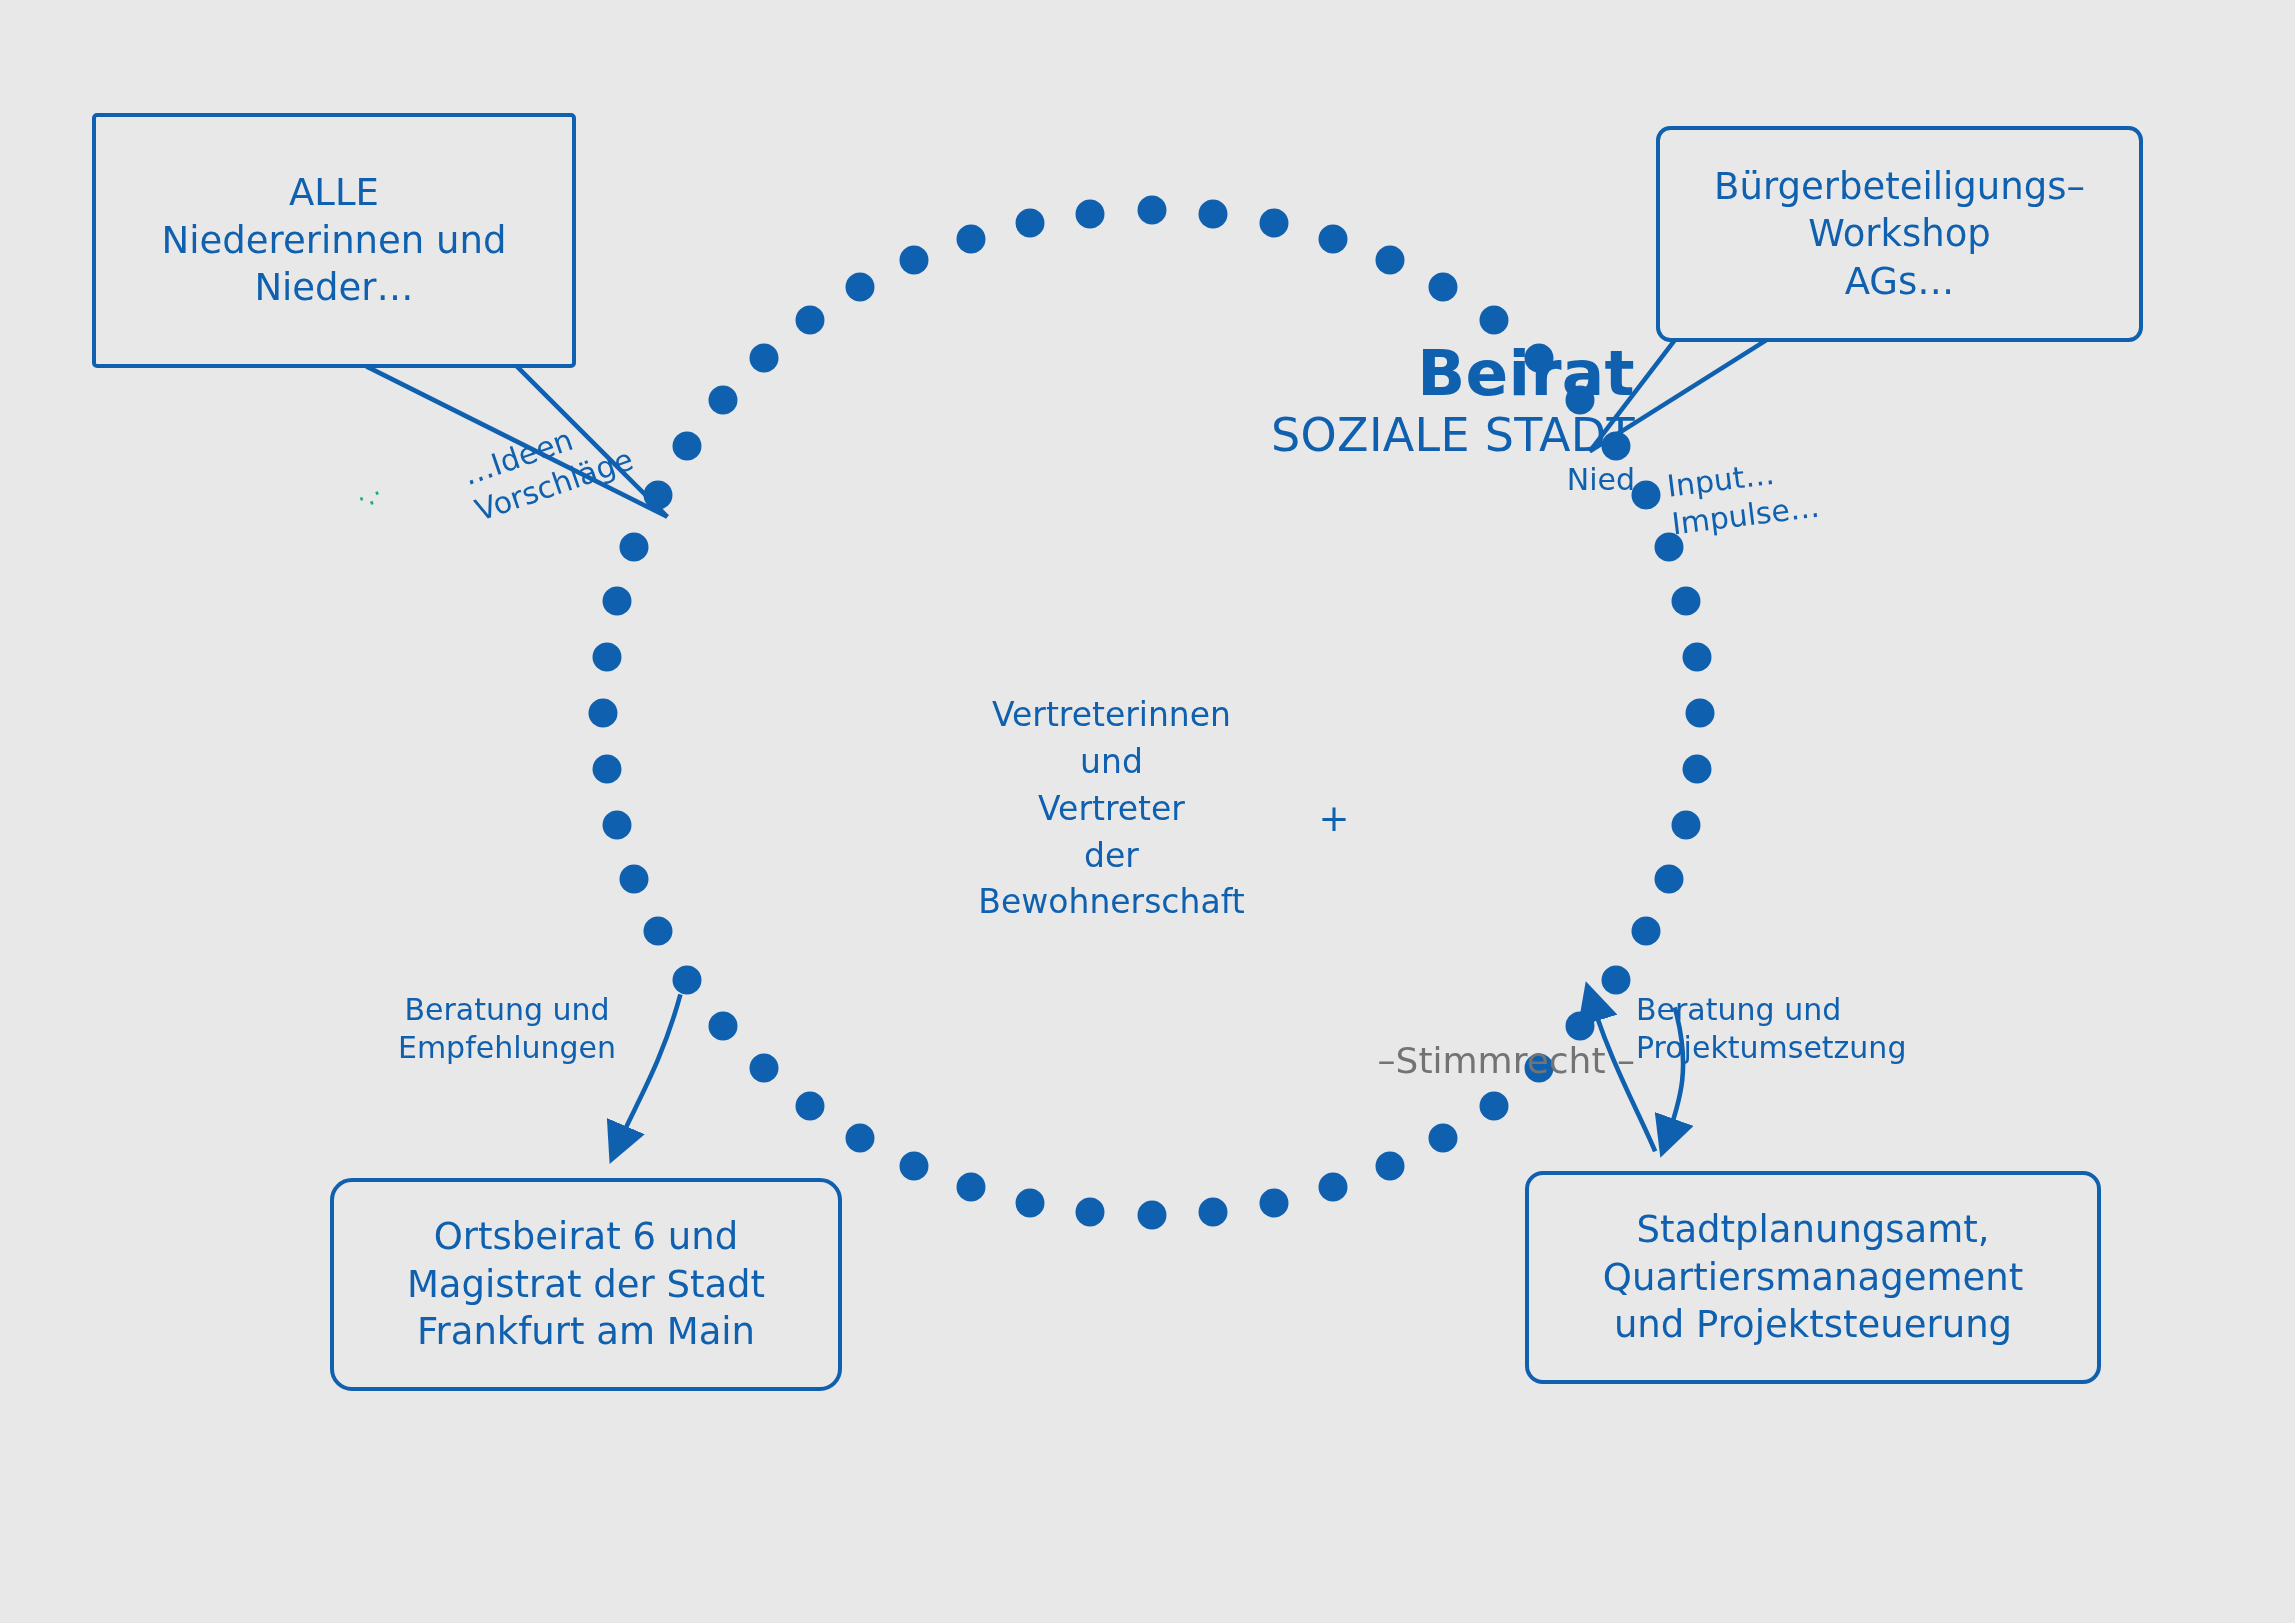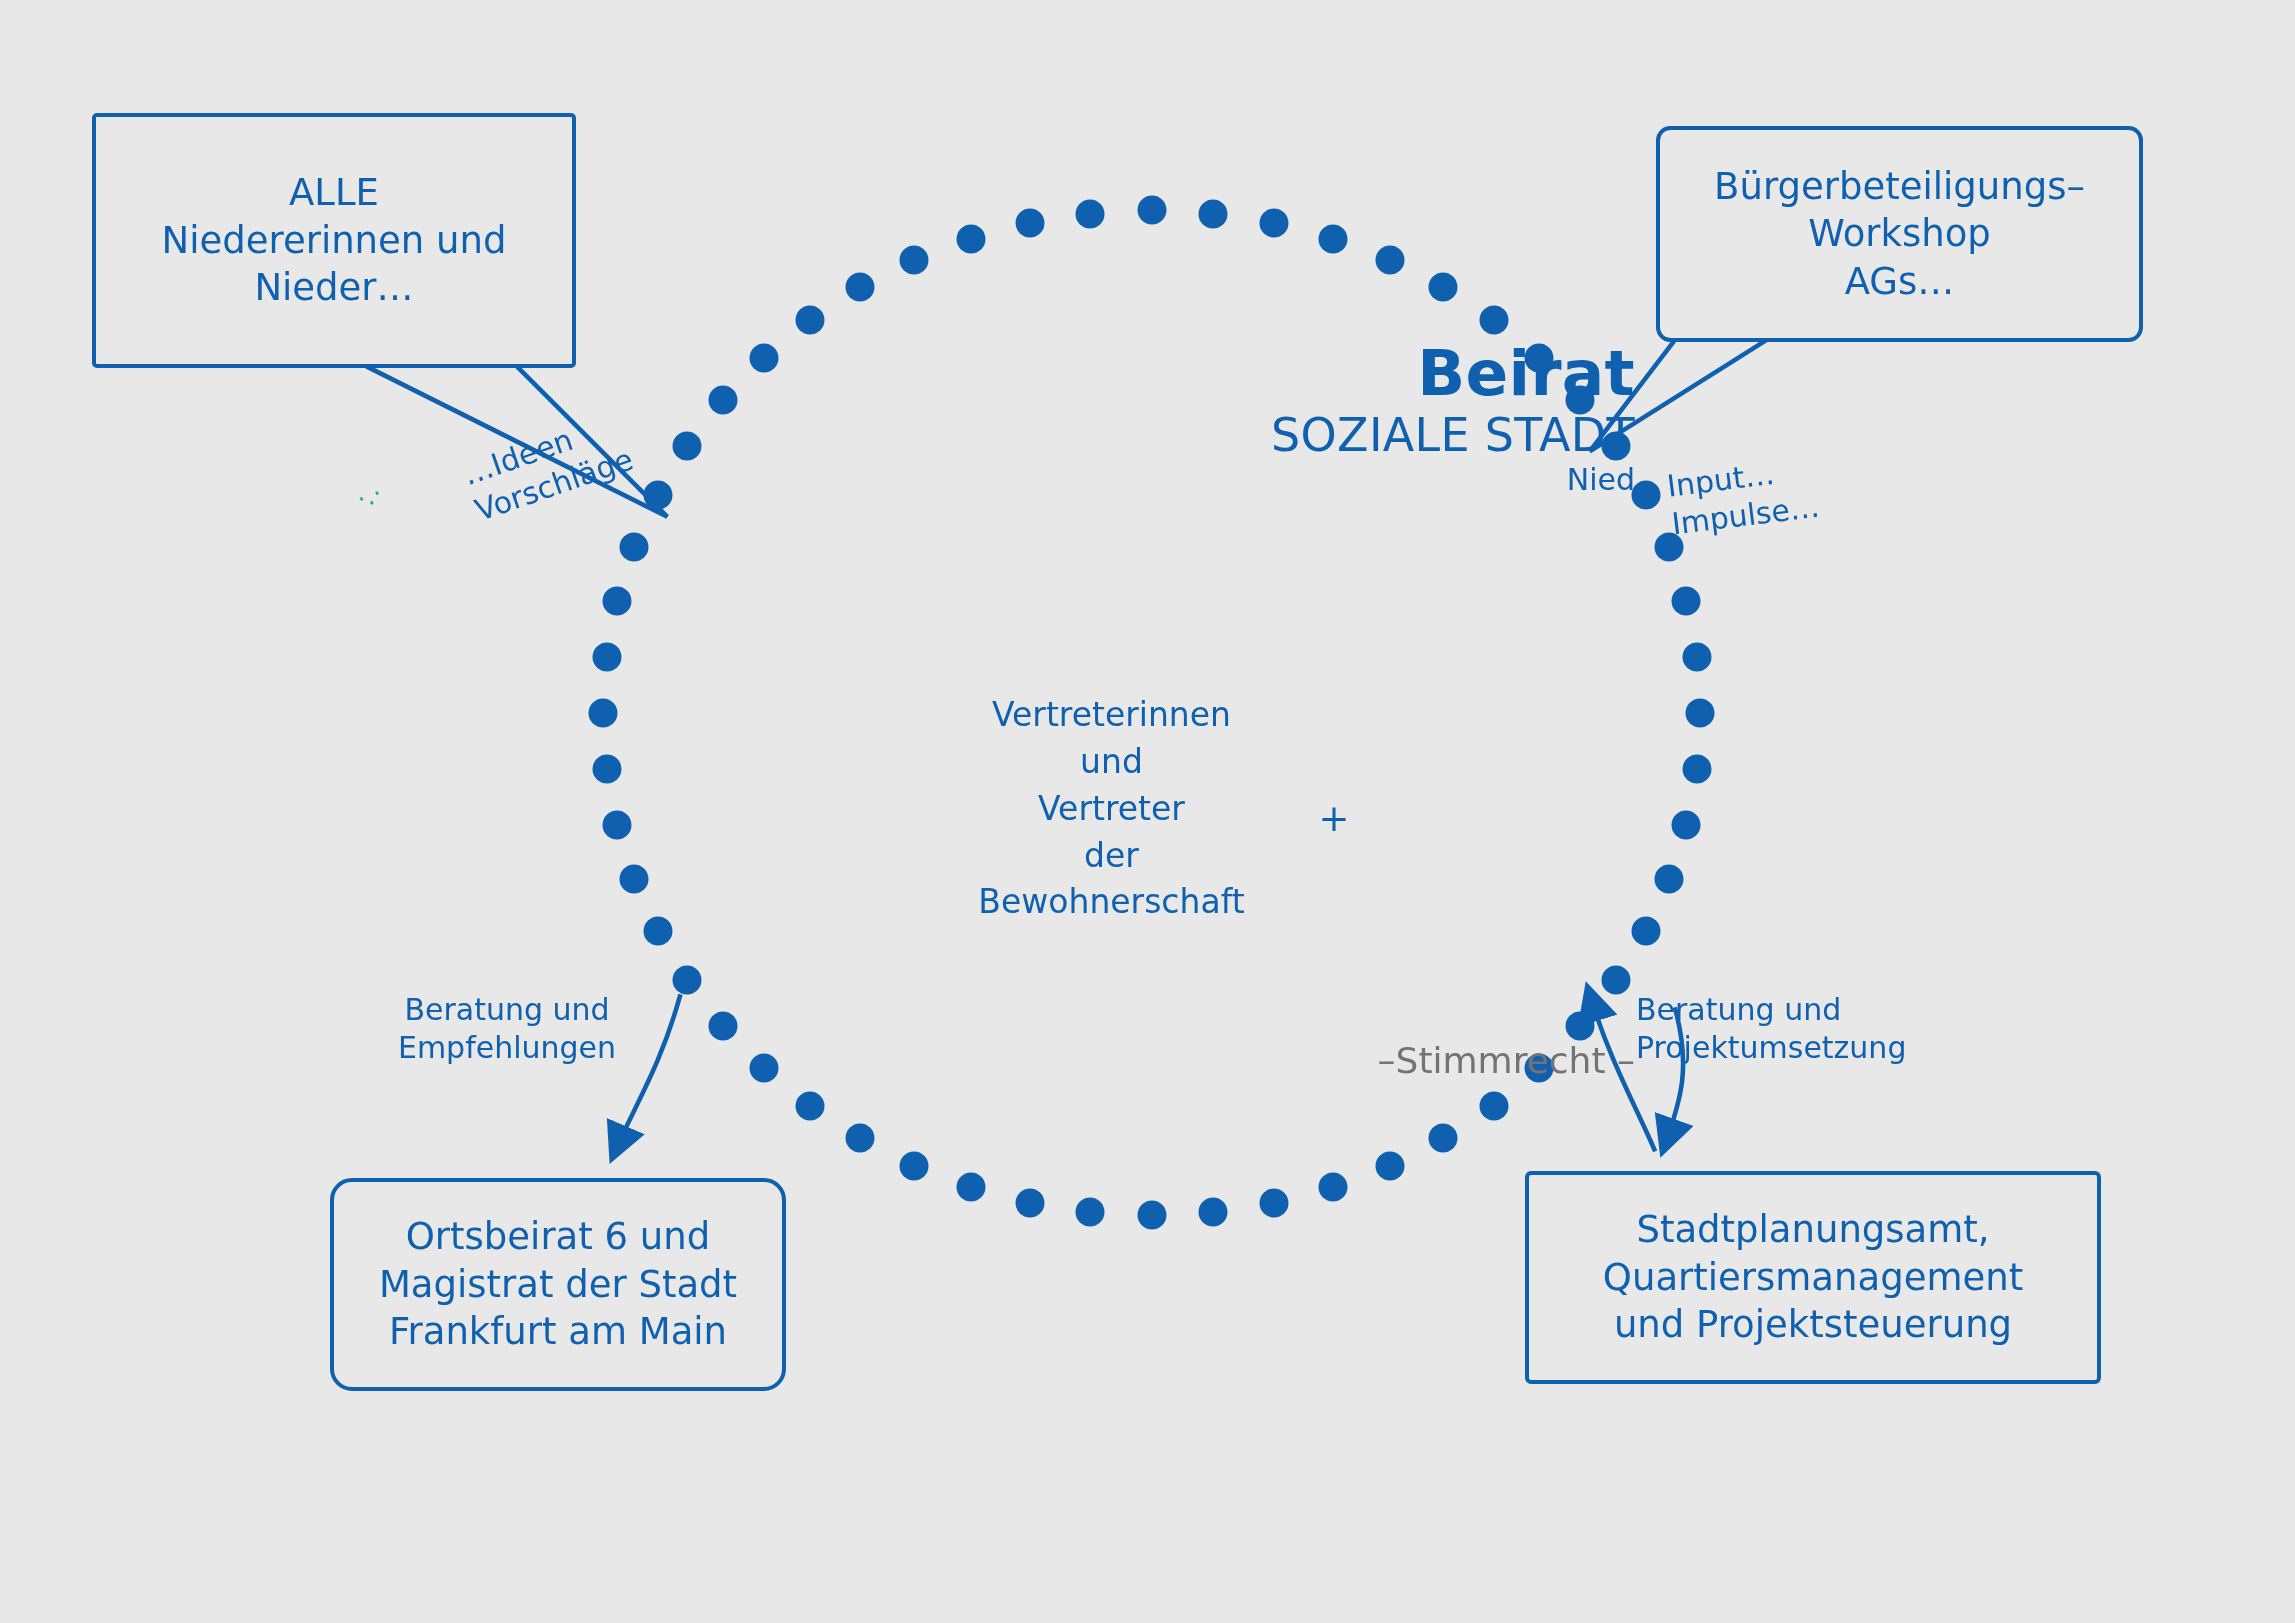--- a/index.html
+++ b/index.html
@@ -123,31 +123,31 @@
     left: 1656px;
     top: 126px;
     width: 487px;
     height: 216px;
     border-radius: 14.4px;
     font-size: 37px;
   }
   #box-bottom-left {
     left: 330px;
     top: 1178px;
-    width: 456px;
+    width: 512px;
     height: 213px;
     border-radius: 22px;
     font-size: 37px;
   }
   #box-bottom-right {
     left: 1525px;
     top: 1171px;
     width: 576px;
     height: 213px;
-    border-radius: 6px;
+    border-radius: 18px;
     font-size: 37px;
   }
 
   
   #overlay {
     position: absolute;
     left: 0;
     top: 0;
     width: 2295px;
     height: 1623px;

